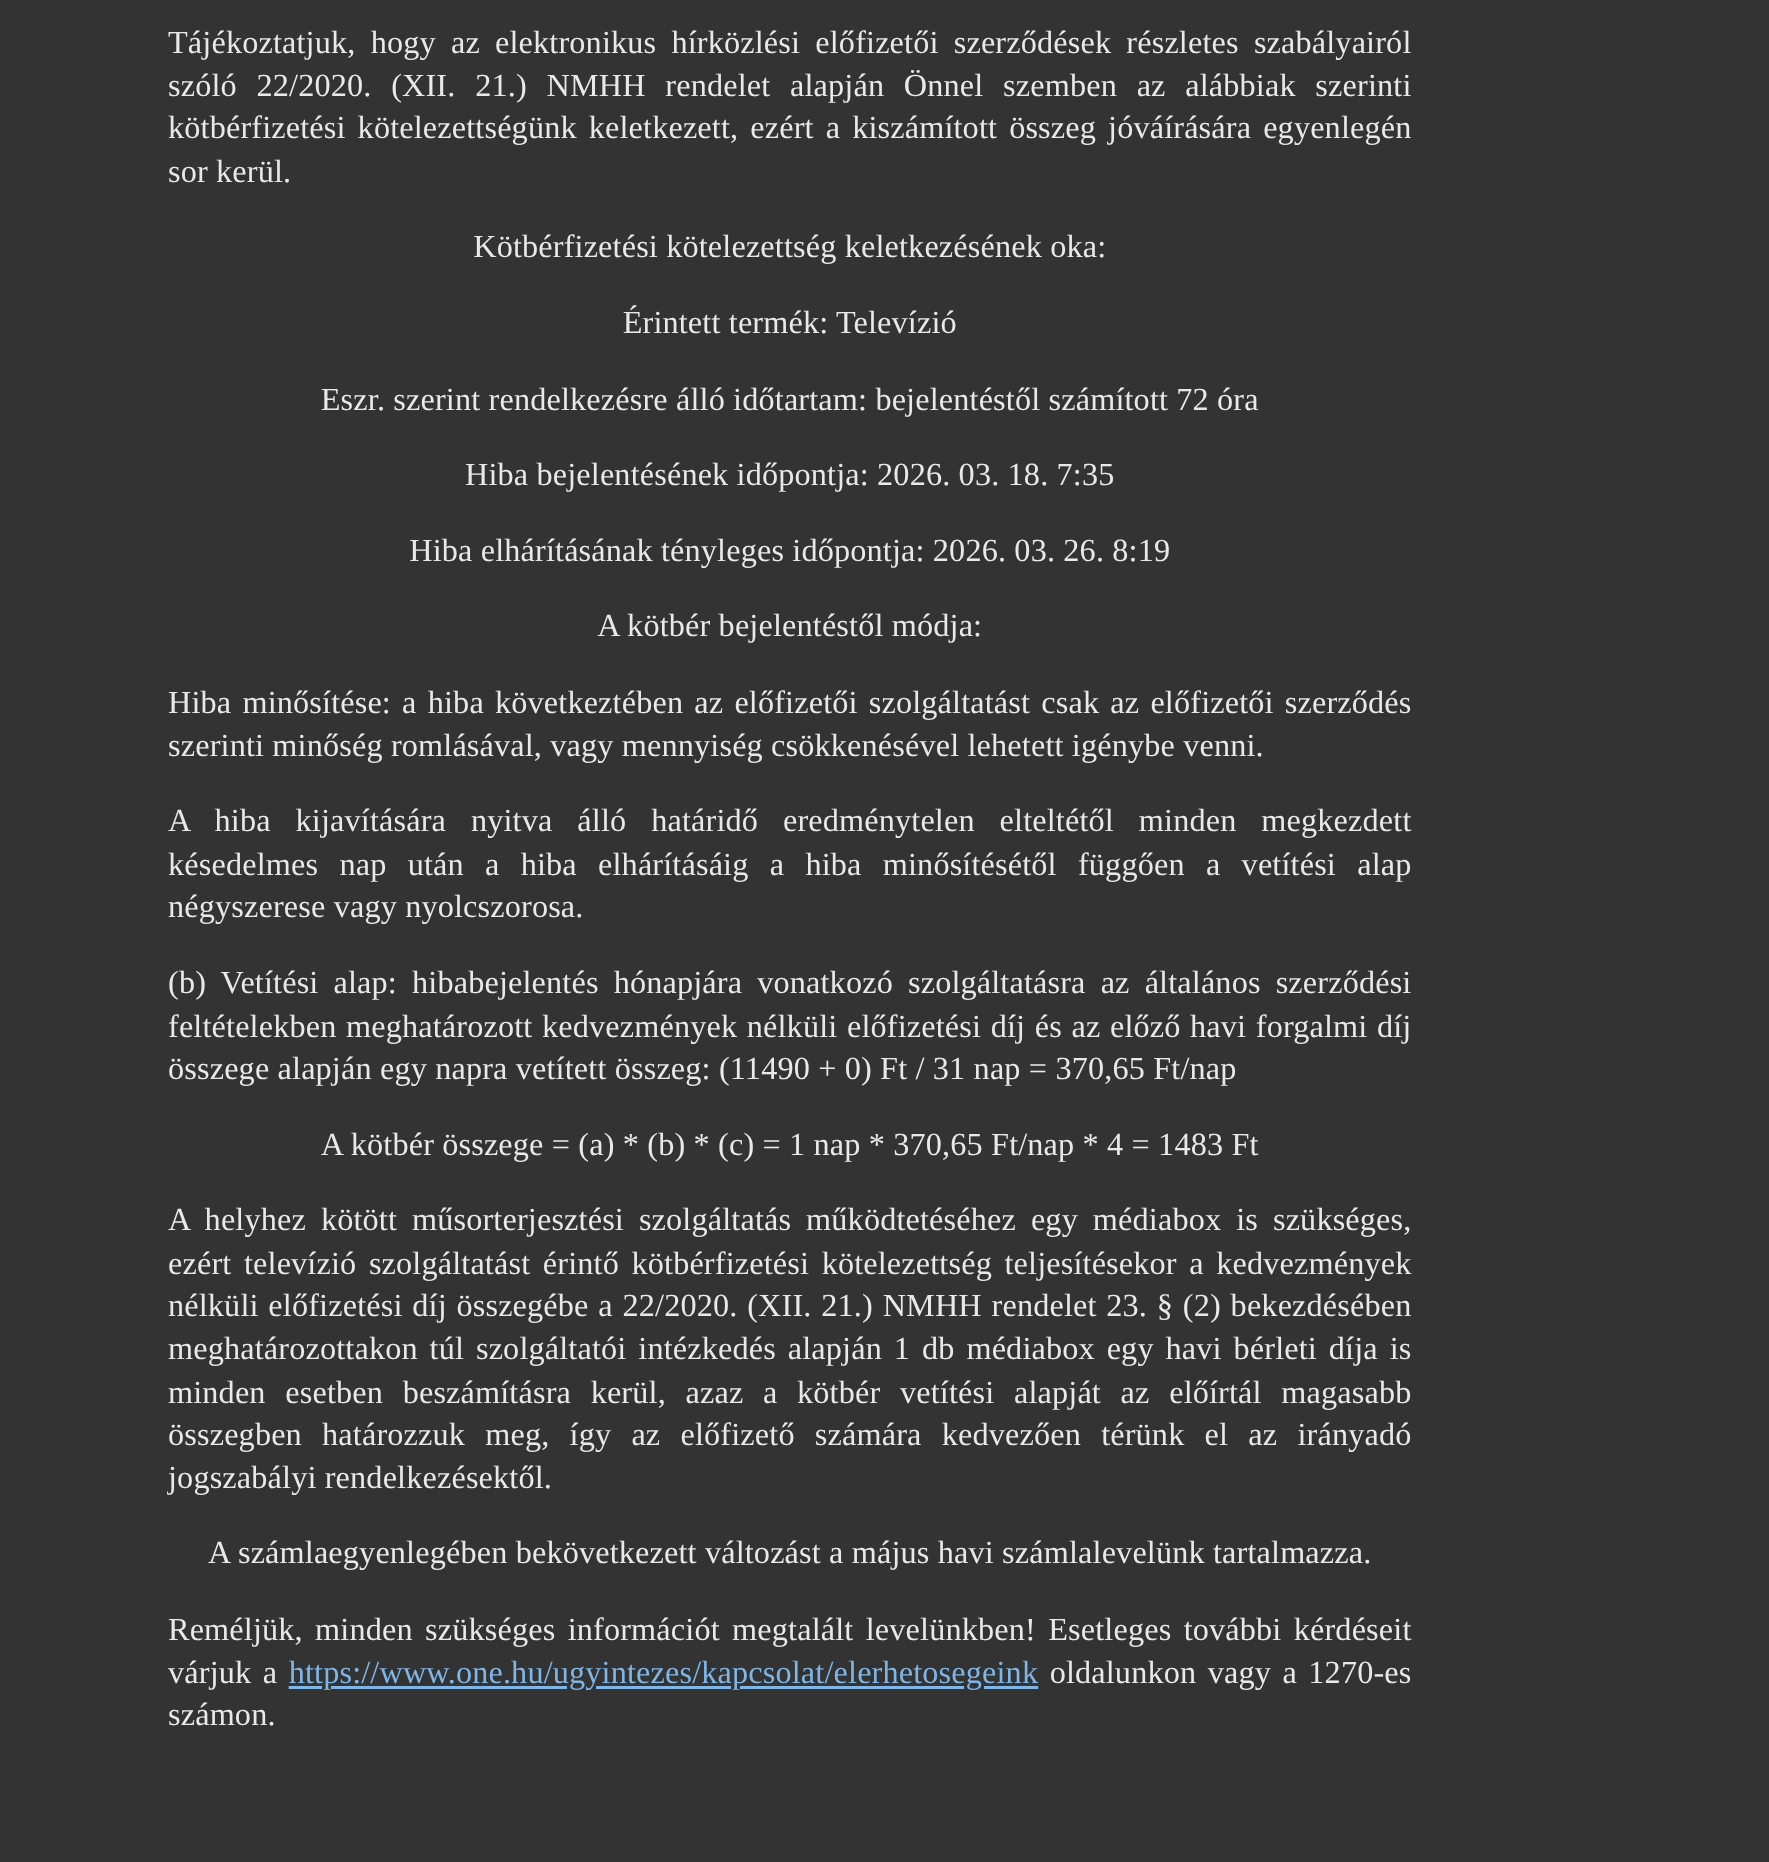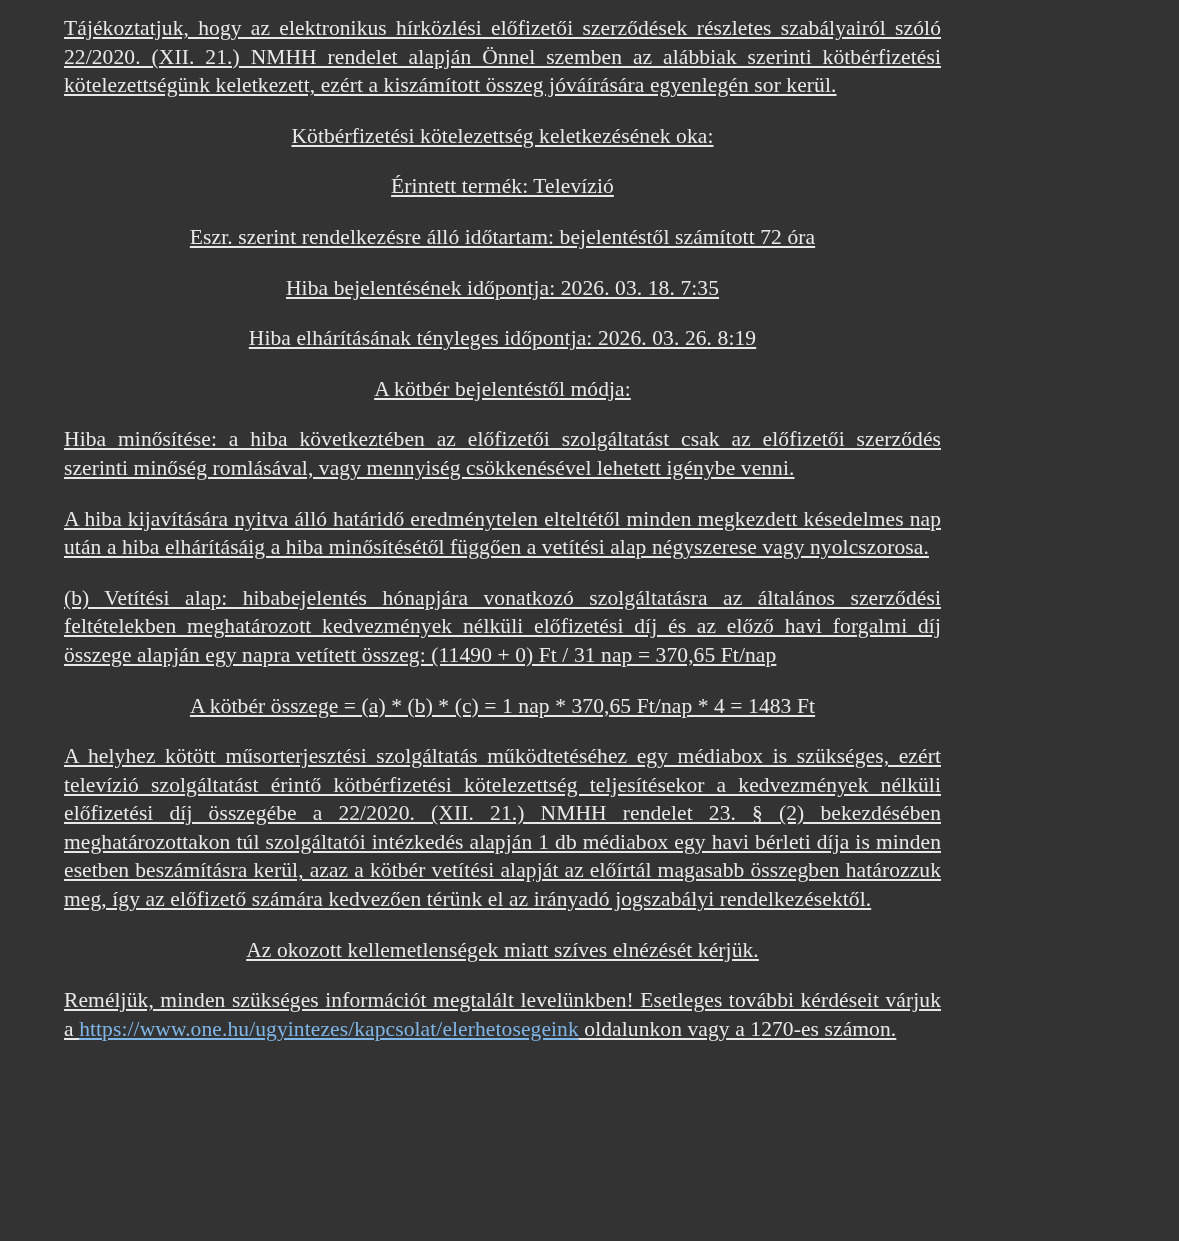--- a/index.html
+++ b/index.html
@@ -9,22 +9,21 @@
   }
   body {
     width: 1179px;
     min-height: 1241px;
     font-family: "Liberation Serif", "DejaVu Serif", serif;
     color: #e8e8e8;
   }
   .page {
     box-sizing: border-box;
     width: 987px;
-    padding: 14px 46px 10px 64px;
-    text-decoration: underline;
+    padding: 14px 46px 10px 112px;
   }
   p.para {
     margin: 0 0 22px 0;
     font-size: 21.5px;
     line-height: 1.33;
     text-align: justify;
     text-justify: inter-word;
     color: #e9e9e9;
     letter-spacing: 0.1px;
   }
@@ -65,18 +64,18 @@
   <p class="para">A hiba kijavítására nyitva álló határidő eredménytelen elteltétől minden megkezdett késedelmes nap után a hiba elhárításáig a hiba minősítésétől függően a vetítési alap négyszerese vagy nyolcszorosa.</p>
 
 
   <p class="para">(b) Vetítési alap: hibabejelentés hónapjára vonatkozó szolgáltatásra az általános szerződési feltételekben meghatározott kedvezmények nélküli előfizetési díj és az előző havi forgalmi díj összege alapján egy napra vetített összeg: (11490 + 0) Ft / 31 nap = 370,65 Ft/nap</p>
 
 
   <p class="para nojust">A kötbér összege = (a) * (b) * (c) = 1 nap * 370,65 Ft/nap * 4 = 1483 Ft</p>
 
   <p class="para">A helyhez kötött műsorterjesztési szolgáltatás működtetéséhez egy médiabox is szükséges, ezért televízió szolgáltatást érintő kötbérfizetési kötelezettség teljesítésekor a kedvezmények nélküli előfizetési díj összegébe a 22/2020. (XII. 21.) NMHH rendelet 23. § (2) bekezdésében meghatározottakon túl szolgáltatói intézkedés alapján 1 db médiabox egy havi bérleti díja is minden esetben beszámításra kerül, azaz a kötbér vetítési alapját az előírtál magasabb összegben határozzuk meg, így az előfizető számára kedvezően térünk el az irányadó jogszabályi rendelkezésektől.</p>
 
+  <p class="para nojust">A számlaegyenlegében bekövetkezett változást a május havi számlalevelünk tartalmazza.</p>
 
-  <p class="para nojust">Az okozott kellemetlenségek miatt szíves elnézését kérjük.</p>
 
   <p class="para"><span>Reméljük, minden szükséges információt megtalált levelünkben! Esetleges további kérdéseit várjuk a </span><a class="link" href="#">https://www.one.hu/ugyintezes/kapcsolat/elerhetosegeink</a><span> oldalunkon vagy a 1270-es számon.</span></p>
 
 </div>
 
 </body></html>

